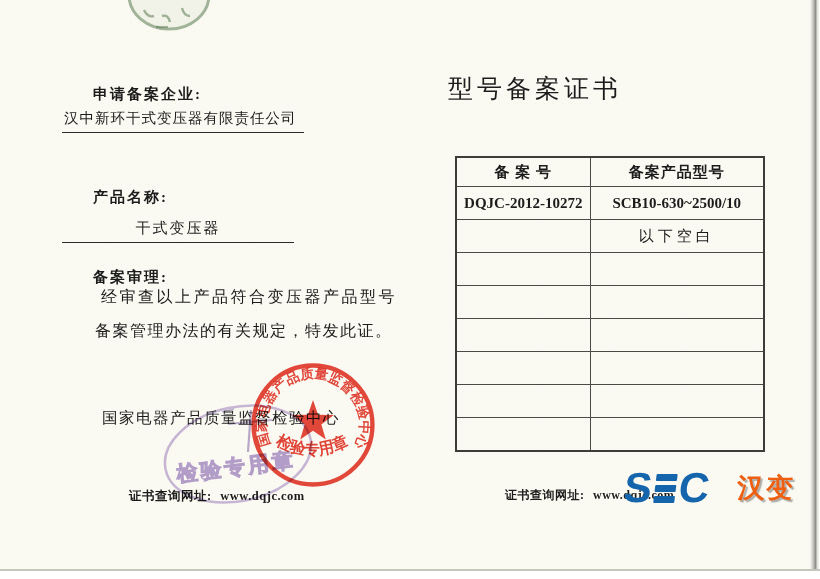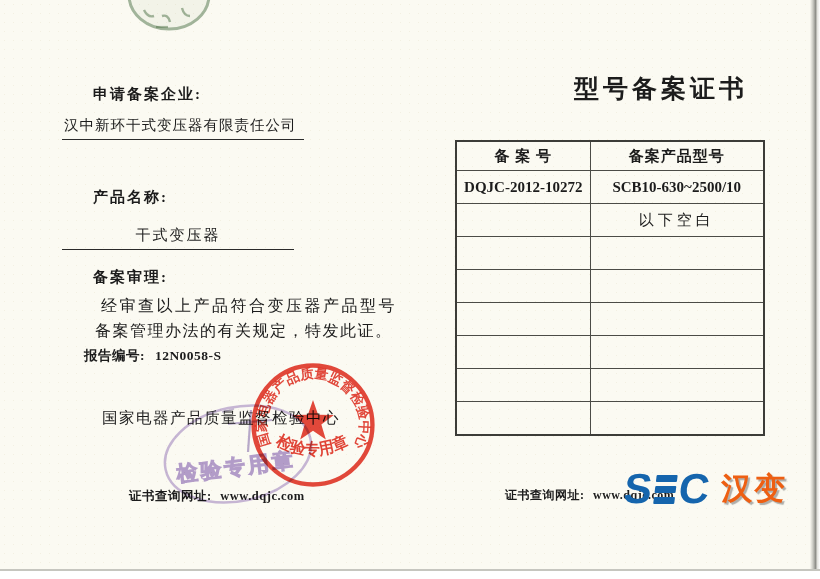--- a/index.html
+++ b/index.html
@@ -7,49 +7,49 @@
   .paper{
     position:relative;width:820px;height:579px;
     background-color:#fbfaf2;
     background-image:radial-gradient(#f3f0e2 0.8px, transparent 0.8px);
     background-size:9px 9px;
     font-family:"Liberation Serif","DejaVu Serif",serif;
     color:#1c1c1c;
   }
   .abs{position:absolute;}
   .lbl{font-weight:bold;font-size:15px;letter-spacing:2px;}
-  .underlined{border-bottom:1.5px solid #2a2a2a;margin-top:7px;}
+  .underlined{border-bottom:1.5px solid #2a2a2a;}
   
   .applicant-name{left:62px;top:109px;width:240px;font-size:14.5px;padding:0 0 4px 2px;letter-spacing:1px;}
   .product-name{left:62px;top:219px;width:232px;font-size:15px;text-align:center;padding-bottom:4px;letter-spacing:2px;}
-  .review1{left:101px;top:296px;font-size:16px;letter-spacing:2.5px;}
+  .review1{left:101px;top:287px;font-size:16px;letter-spacing:2.5px;}
   .review2{left:95px;top:321px;font-size:16px;letter-spacing:1.5px;}
   .report{left:84px;top:347px;font-size:13.5px;font-weight:bold;letter-spacing:0.5px;}
   .issuer{left:102px;top:408px;font-size:15.5px;letter-spacing:1.5px;}
   .dateline{left:97px;top:445px;font-size:14.5px;letter-spacing:0.5px;}
   .query-l{left:129px;top:488px;font-size:12.5px;font-weight:bold;letter-spacing:0.5px;}
   
-  .title{left:448px;top:72px;width:300px;text-align:right;font-size:25px;font-weight:700;letter-spacing:4px;}
-  .cert-table{left:455px;top:140px;border-collapse:collapse;table-layout:fixed;padding-left:28px;}
+  .title{left:448px;top:72px;width:300px;text-align:left;font-size:25px;font-weight:400;letter-spacing:4px;}
+  .cert-table{left:455px;top:156px;border-collapse:collapse;table-layout:fixed;padding-left:28px;}
   .cert-table td,.cert-table th{border:1px solid #4b4b46;text-align:center;vertical-align:middle;
     font-family:"Liberation Serif","DejaVu Serif",serif;font-size:15px;padding:0;overflow:hidden;white-space:nowrap;}
   .cert-table{border:2px solid #3c3c38;}
   .cert-table th{font-weight:bold;height:28px;letter-spacing:1px;}
   .cert-table td{height:32px;font-weight:600;}
   .col-a{width:134px;}.col-b{width:174px;}
   .blank-note{letter-spacing:4px;font-weight:normal !important;}
   .query-r{left:505px;top:487px;font-size:12px;font-weight:bold;letter-spacing:0.5px;}
   
   .logo{left:624px;top:468px;display:flex;align-items:center;}
   .sec-row{display:flex;align-items:center;transform:skewX(-7deg);color:#1565ad;}
   .sec-letter{font-family:"Liberation Sans","DejaVu Sans",sans-serif;font-size:42px;font-weight:900;line-height:40px;}
   .sec-ebars{display:flex;flex-direction:column;gap:4px;margin:0 3px;}
   .sec-ebars span{display:block;width:21px;height:7px;background:#1565ad;border-radius:1px;}
-  .brand{font-family:"Liberation Sans","DejaVu Sans",sans-serif;font-size:31px;font-weight:800;color:#ee5f12;
-    margin-left:12px;letter-spacing:2px;text-shadow:2px 2px 1px rgba(110,110,110,0.55);}
+  .brand{font-family:"Liberation Sans","DejaVu Sans",sans-serif;font-size:27px;font-weight:800;color:#ee5f12;
+    margin-left:28px;letter-spacing:2px;text-shadow:2px 2px 1px rgba(110,110,110,0.55);}
   
   .stamp{mix-blend-mode:multiply;pointer-events:none;}
   
   .edge-right{right:0;top:0;width:10px;height:579px;
     background:linear-gradient(to right,rgba(0,0,0,0) 0%, #c9c9c2 30%, #90908a 55%, #e4e4df 75%, #ffffff 100%);}
   .edge-bottom-line{left:0;top:569px;width:820px;height:2px;background:#c6c6bf;}
   .edge-bottom{left:0;top:571px;width:820px;height:8px;background:#ffffff;}
 </style>
 </head>
 <body>
@@ -70,24 +70,20 @@
 
   <div class="abs lbl" style="left:93px;top:188px;text-align:center;">产品名称:</div>
 
   <div class="abs underlined product-name">干式变压器</div>
 
   <div class="abs lbl" style="left:93px;top:268px;text-align:center;">备案审理:</div>
 
   <div class="abs review1">经审查以上产品符合变压器产品型号</div>
   <div class="abs review2">备案管理办法的有关规定，特发此证。</div>
 
-  <div class="abs report">
-    <span>报告编号:</span>
-    <span style="margin-left:6px;">12N0058-S</span>
-  </div>
 
   <div class="abs issuer">国家电器产品质量监督检验中心</div>
 
 
   <div class="abs query-l">
     <span>证书查询网址:</span>
     <span style="margin-left:5px;">www.dqjc.com</span>
   </div>
 
   <svg class="abs stamp" style="left:138px;top:390px;" width="205" height="130" viewBox="0 0 205 130">

